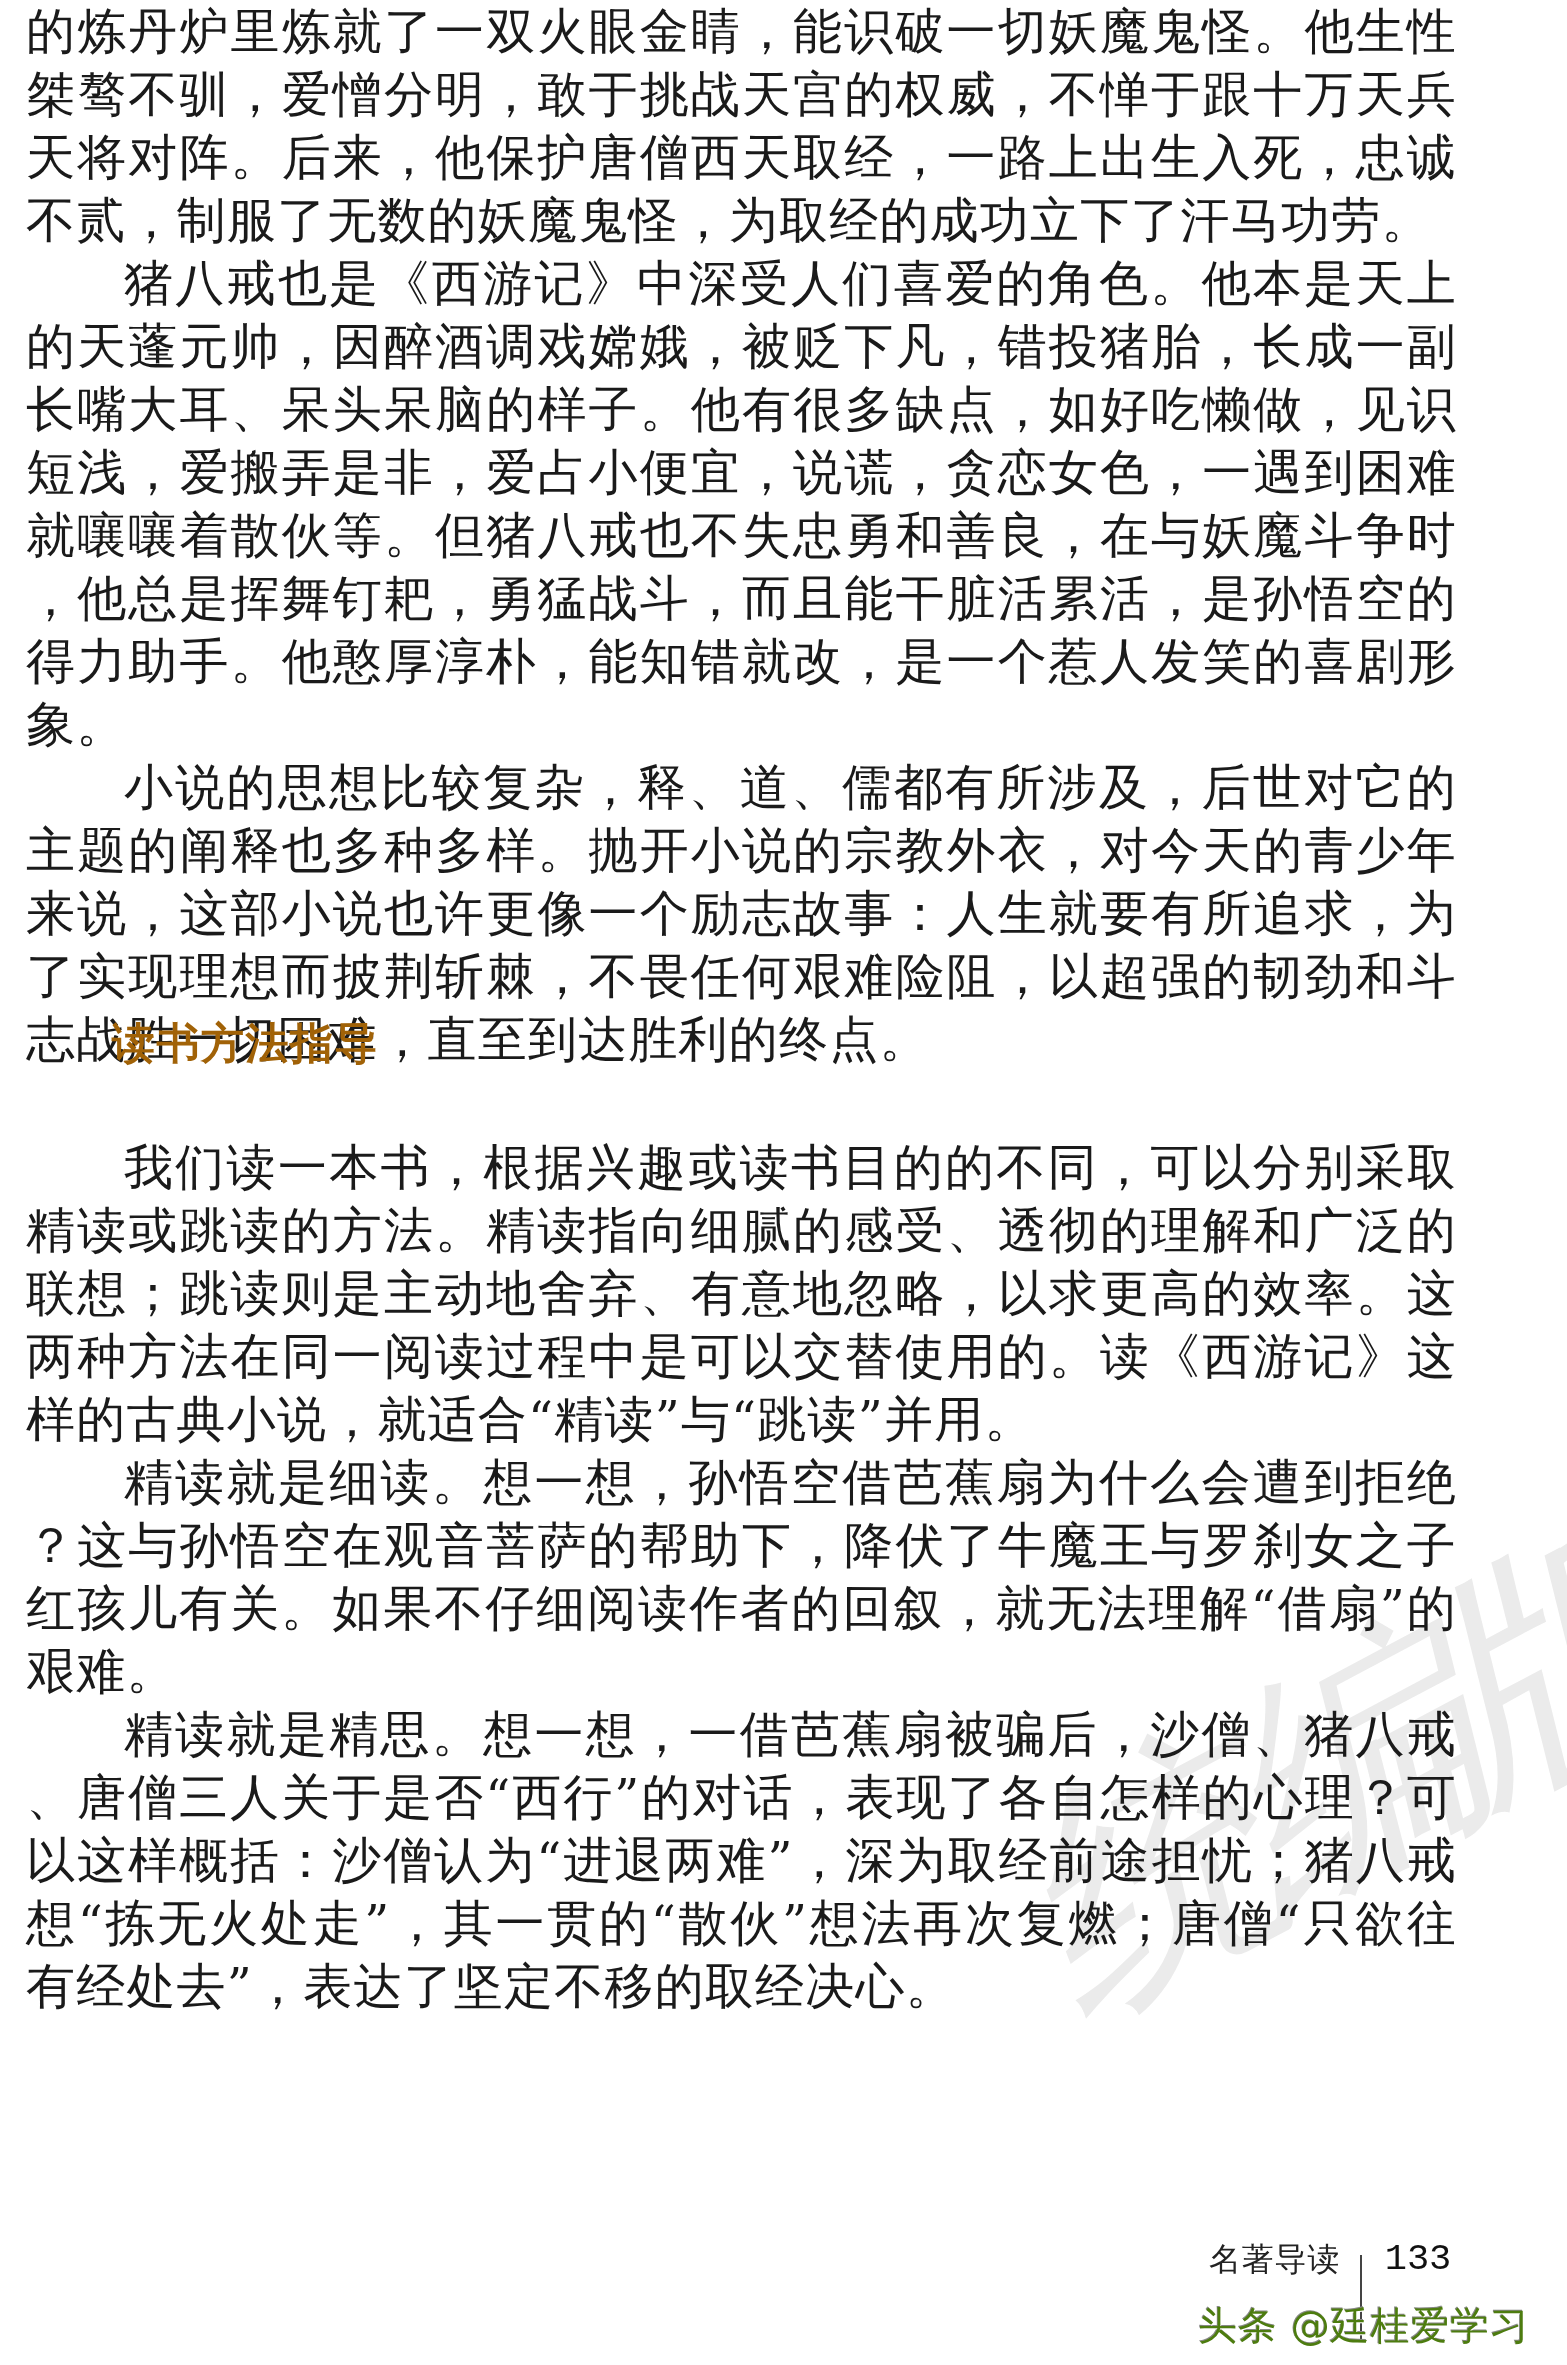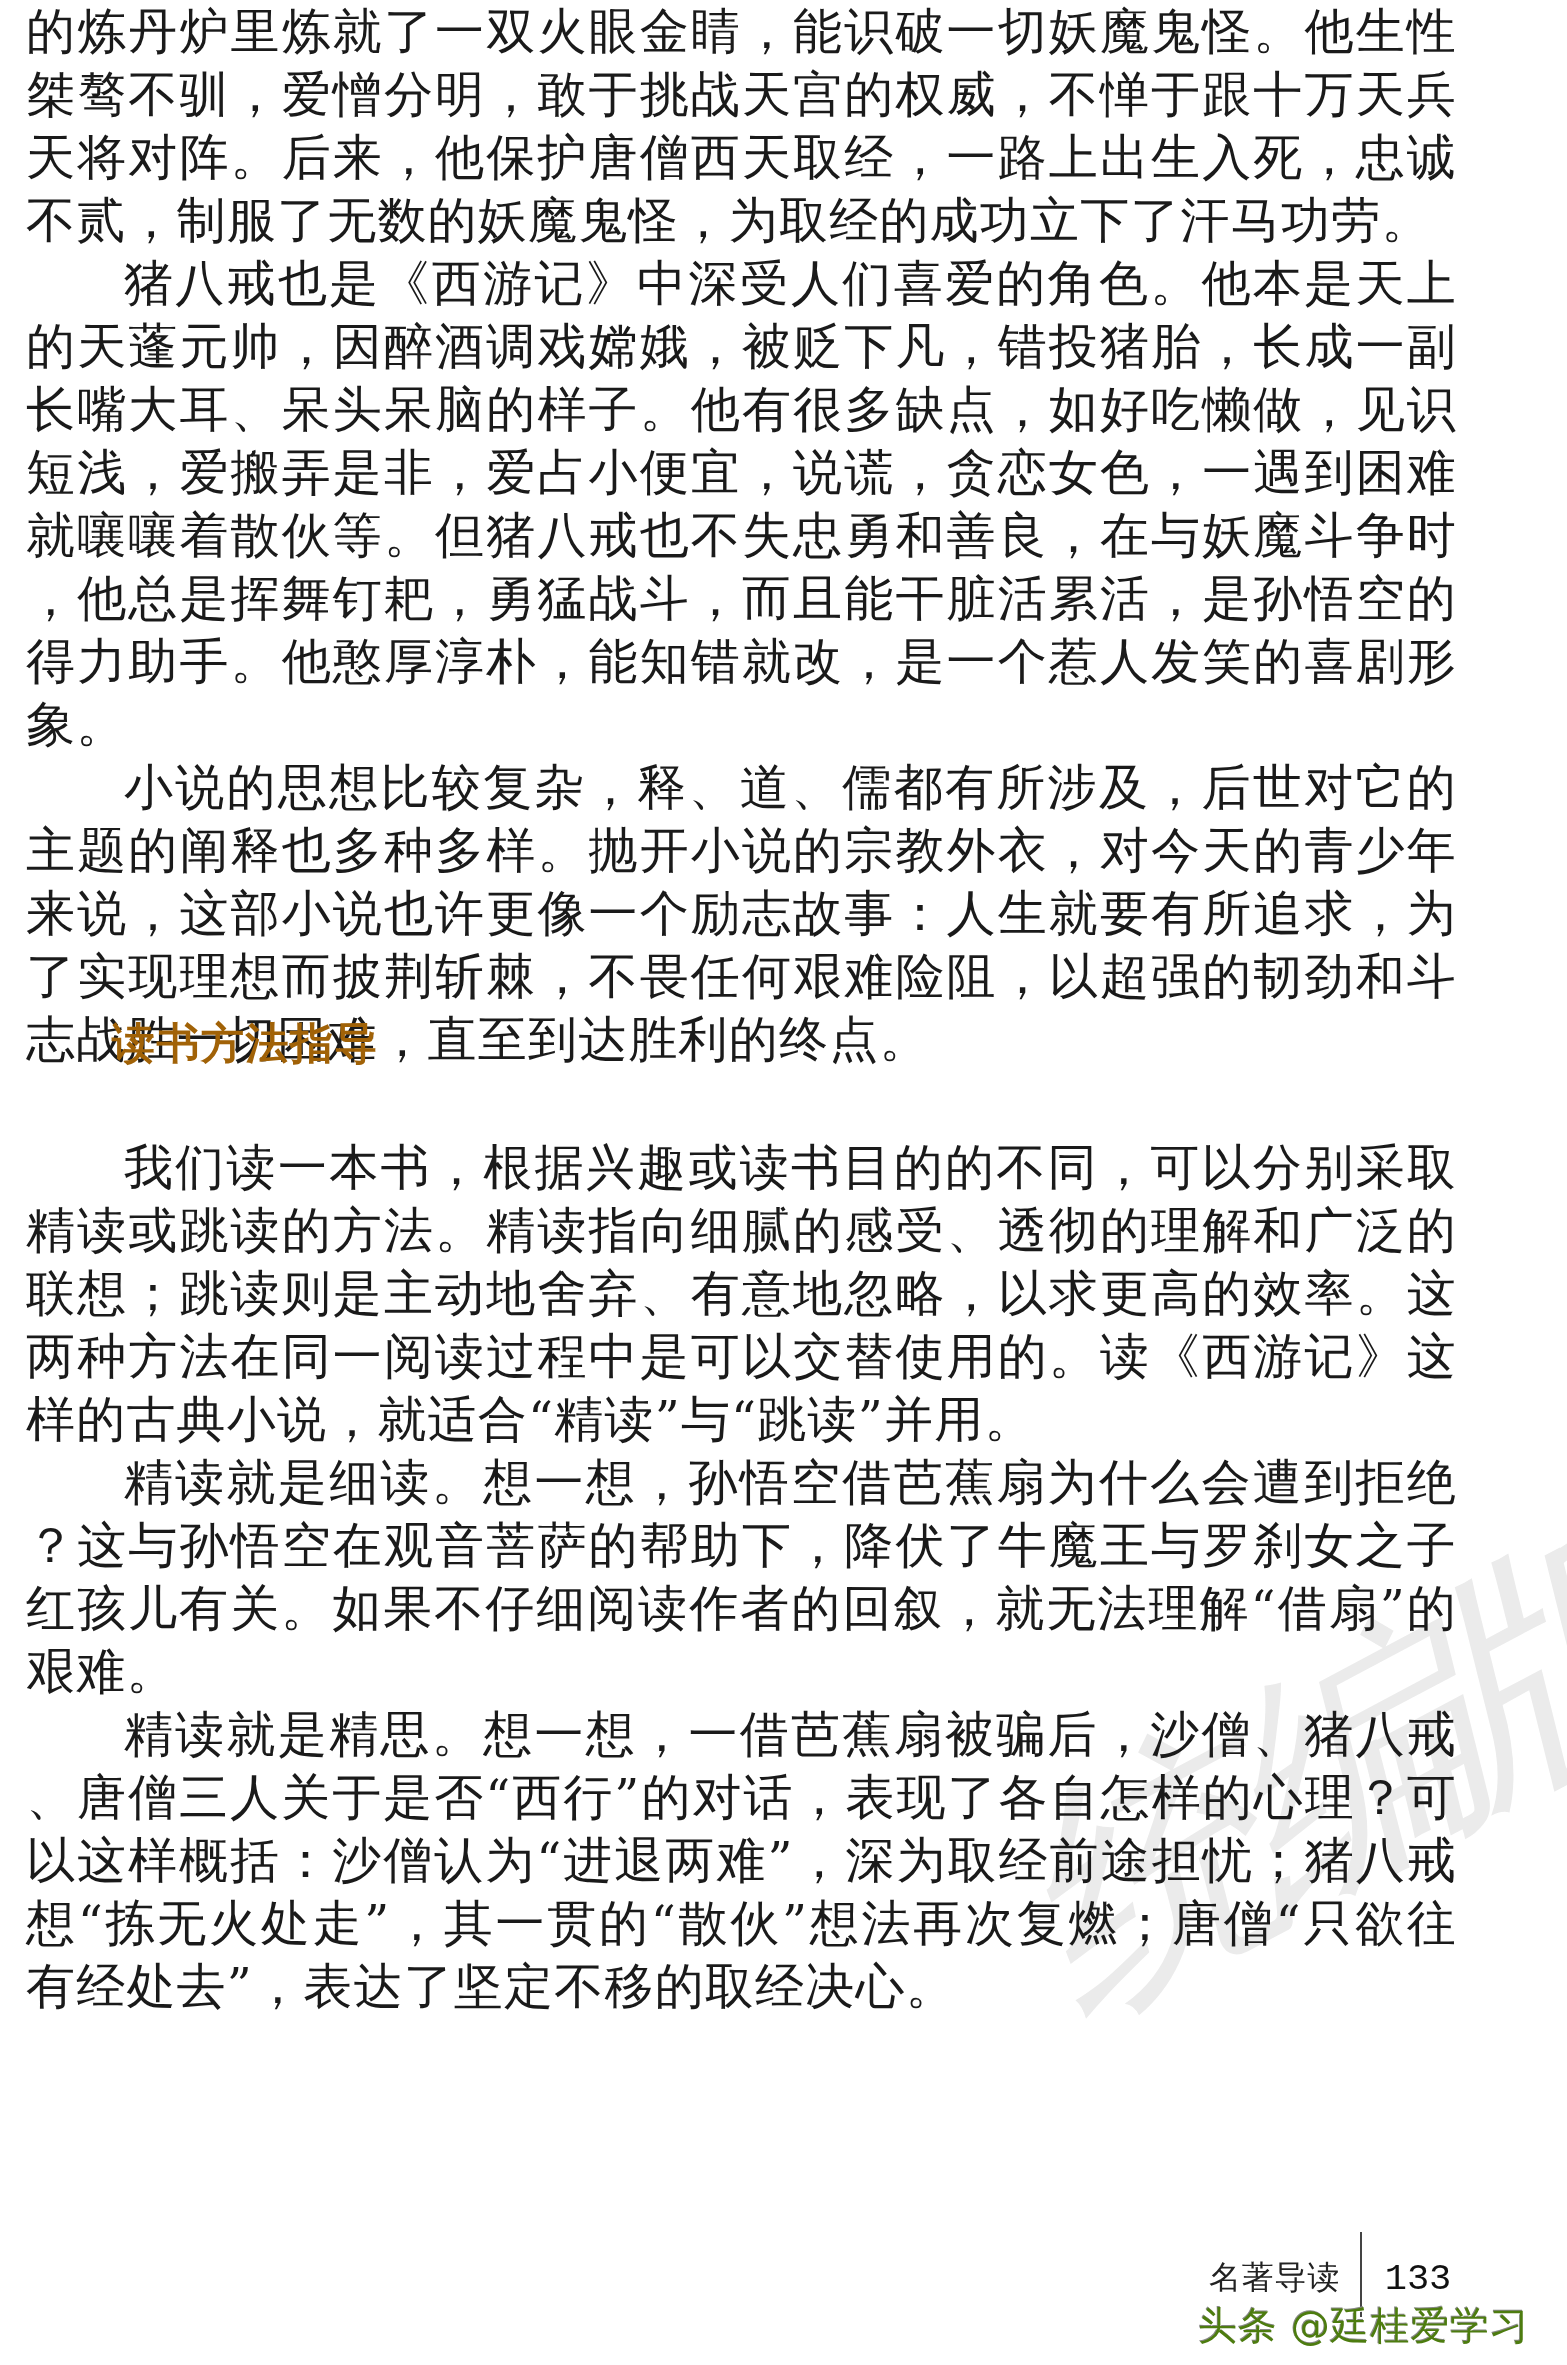--- a/index.html
+++ b/index.html
@@ -61,21 +61,21 @@
       pointer-events: none;
       opacity: 0.9;
     }
     .content-layer { position: relative; z-index: 1; }
     .footer {
       position: absolute;
       top: 2238px;
       left: 1209px;
       height: 62px;
       display: flex;
-      align-items: flex-end;
+      align-items: flex-start;
       z-index: 2;
     }
     .footer-title {
       font-size: 32px;
       color: #222;
       letter-spacing: 0.8px;
       margin-right: 20px;
     }
     .footer-divider {
       width: 1.5px;

